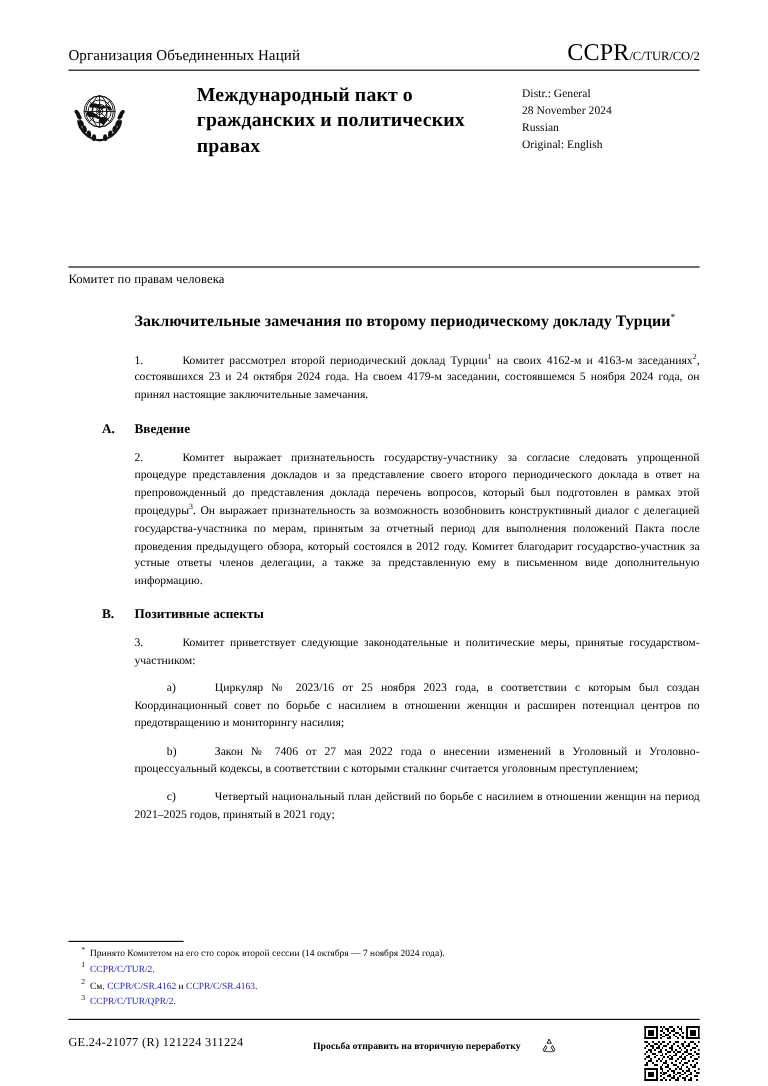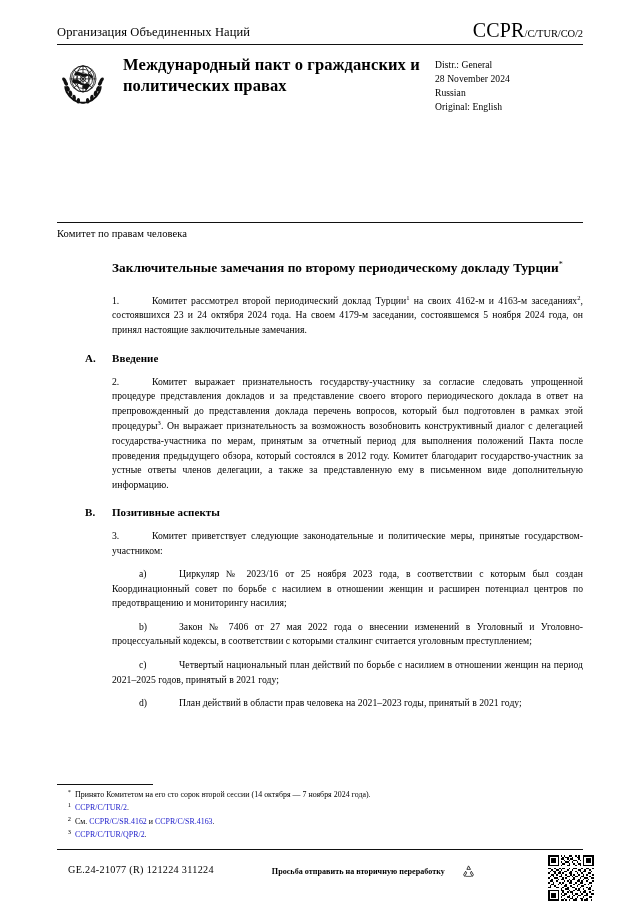--- a/index.html
+++ b/index.html
@@ -17,21 +17,21 @@
     height: 905px;
     background: #ffffff;
     overflow: hidden;
     box-sizing: border-box;
   }
 
   
   .masthead {
     position: absolute;
     left: 57px;
-    top: 20px;
+    top: 34px;
     width: 526px;
   }
   .masthead-top {
     display: flex;
     align-items: flex-end;
     justify-content: space-between;
     padding-bottom: 3px;
   }
   .org-name {
     font-size: 12.5px;
@@ -67,20 +67,21 @@
     padding-top: 2px;
   }
   .emblem {
     width: 52px;
     height: 52px;
     display: block;
   }
   .covenant-cell {
     flex: 1 1 auto;
     padding-right: 12px;
+    margin-left: 41px;
   }
   .covenant-title {
     font-size: 16.5px;
     font-weight: bold;
     line-height: 1.30;
     letter-spacing: 0.1px;
   }
   .distr-cell {
     width: 148px;
     flex: 0 0 148px;
@@ -215,21 +216,20 @@
     border-top: 1.1px solid #111;
   }
   .footer {
     position: absolute;
     left: 57px;
     top: 855px;
     width: 526px;
     display: flex;
     align-items: flex-start;
     justify-content: space-between;
-    margin-left: 11px;
   }
   .job-no {
     font-size: 10.2px;
     letter-spacing: 0.3px;
     padding-top: 9px;
     white-space: nowrap;
   }
   .recycle-group {
     display: flex;
     align-items: center;
@@ -340,21 +340,20 @@
     </div>
 
     <p class="para"><span class="num">3.</span><span>Комитет приветствует следующие законодательные и политические меры, принятые государством-участником:</span></p>
 
     <p class="listitem"><span class="lbl">a)</span><span>Циркуляр № 2023/16 от 25 ноября 2023 года, в соответствии с которым был создан Координационный совет по борьбе с насилием в отношении женщин и расширен потенциал центров по предотвращению и мониторингу насилия;</span></p>
 
     <p class="listitem"><span class="lbl">b)</span><span>Закон № 7406 от 27 мая 2022 года о внесении изменений в Уголовный и Уголовно-процессуальный кодексы, в соответствии с которыми сталкинг считается уголовным преступлением;</span></p>
 
     <p class="listitem"><span class="lbl">c)</span><span>Четвертый национальный план действий по борьбе с насилием в отношении женщин на период 2021–2025 годов, принятый в 2021 году;</span></p>
 
-    <p class="listitem"><span class="lbl">d)</span><span>План действий в области прав человека на 2021–2023 годы, принятый в 2021 году;</span></p>
 
   </div>
 
   <div class="footnote-rule"></div>
   <div class="footnotes">
 
     <div class="fn">
       <span class="fn-mark">*</span>
       <span class="fn-text"><span>Принято Комитетом на его сто сорок второй сессии (14 октября — 7 ноября 2024 года).</span></span>
     </div>

